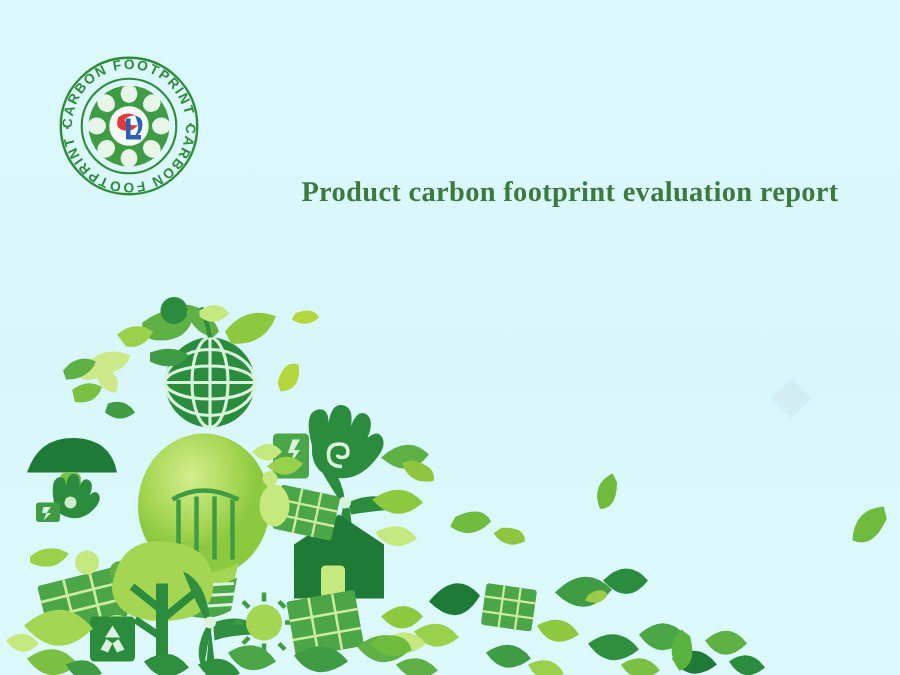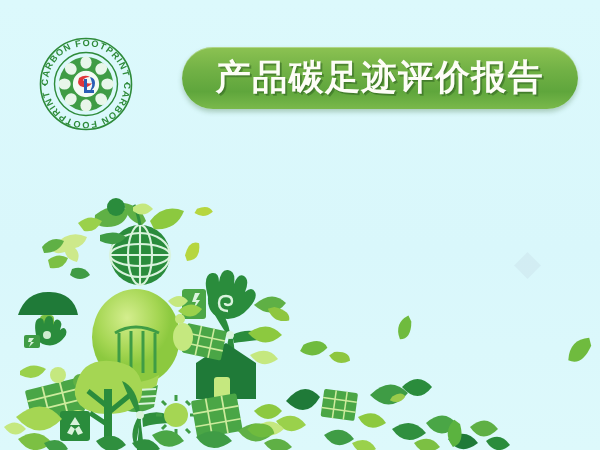--- a/index.html
+++ b/index.html
@@ -132,24 +132,22 @@
       </g>
 
       <g>
         <path d="M41 42 q6 -4 11 -1 q-5 0 -7 3 q4 5 9 3 q-3 5 -9 4 q-7 -1 -4 -9 z" fill="#e0383b"></path>
         <path d="M46 43 l3 0 l0 11 l7 0 l0 3 l-10 0 z" fill="#2b5fb5"></path>
         <path d="M52 41 q5 1 5 6 q0 6 -6 9 q4 -5 3 -9 q-1 -4 -2 -6 z" fill="#2b5fb5"></path>
       </g>
     </svg>
   </div>
 
-  <div id="title-pill">
-    <span id="title-text">产品碳足迹评价报告</span>
-  </div>
-
+
+  <div id="subtitle">Product carbon footprint evaluation report</div>
 
   <div id="watermark-diamond"></div>
 
   <div id="illustration">
     <svg viewBox="0 0 600 265" width="600" height="265">
       <defs>
         <radialGradient id="bulbGrad" cx="40%" cy="30%">
           <stop offset="0%" stop-color="#d4ee8e"></stop>
           <stop offset="70%" stop-color="#a5d653"></stop>
           <stop offset="100%" stop-color="#8cc93f"></stop>

